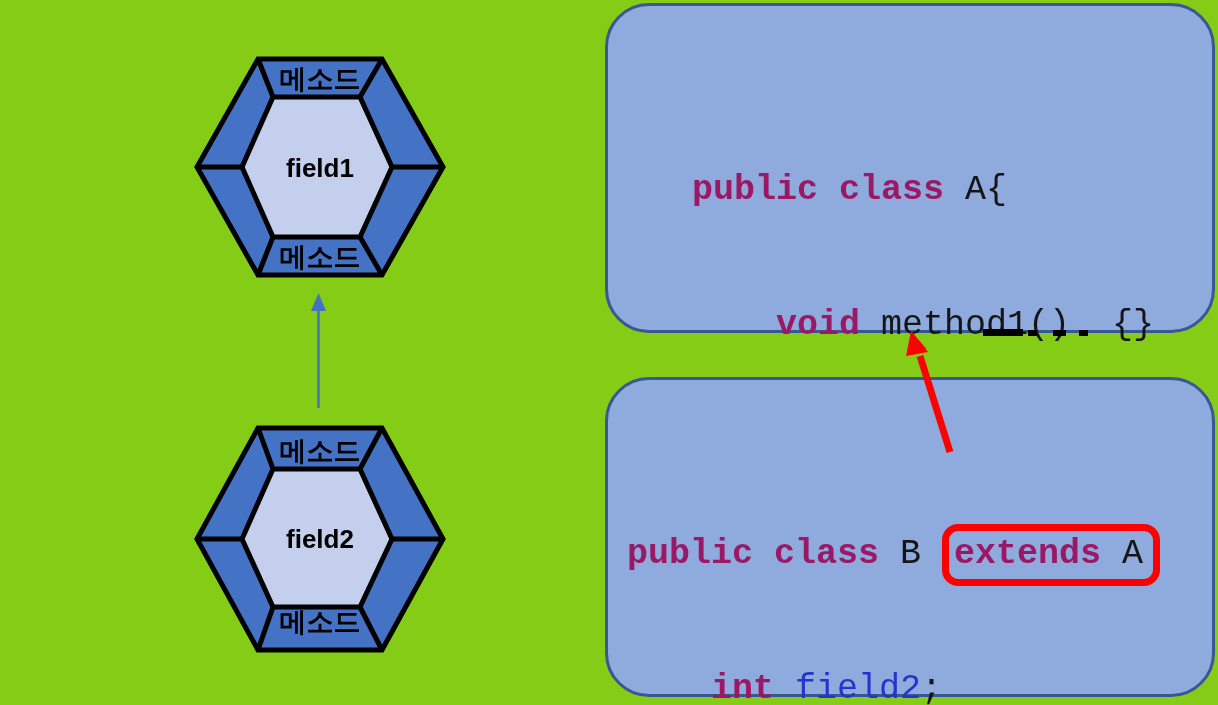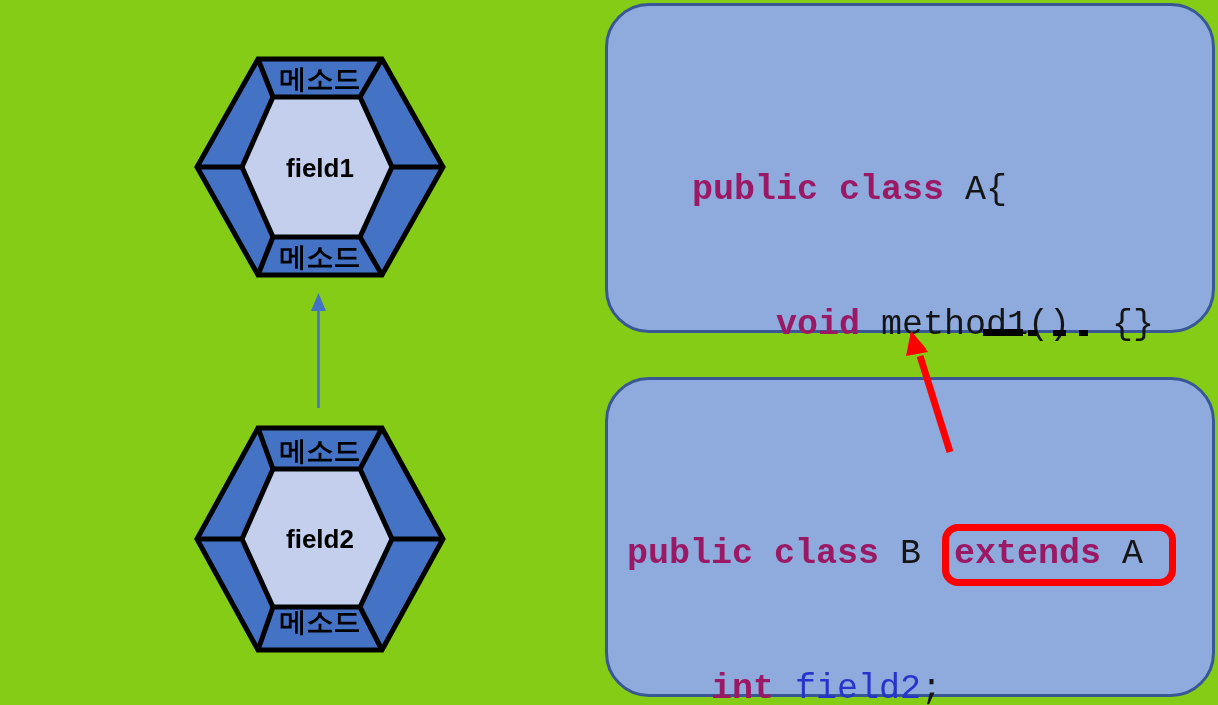--- a/index.html
+++ b/index.html
@@ -57,21 +57,21 @@
   }
   #box-a .code { padding: 72px 0 0 84px; }
   #box-b .code { padding: 62px 0 0 19px; }
 
   .kw { color: #9B1964; font-weight: bold; text-align: right; }
   .ident { color: #2633CC; }
 
   .red-ring {
     border: 7px solid #FF0000;
     border-radius: 16px;
-    padding: 3px 26px 5px 5px;
+    padding: 3px 10px 5px 5px;
   }
 
   .artifact {
     position: absolute;
     background: #000000;
     z-index: 6;
   }
 </style>
 </head>
 <body>

